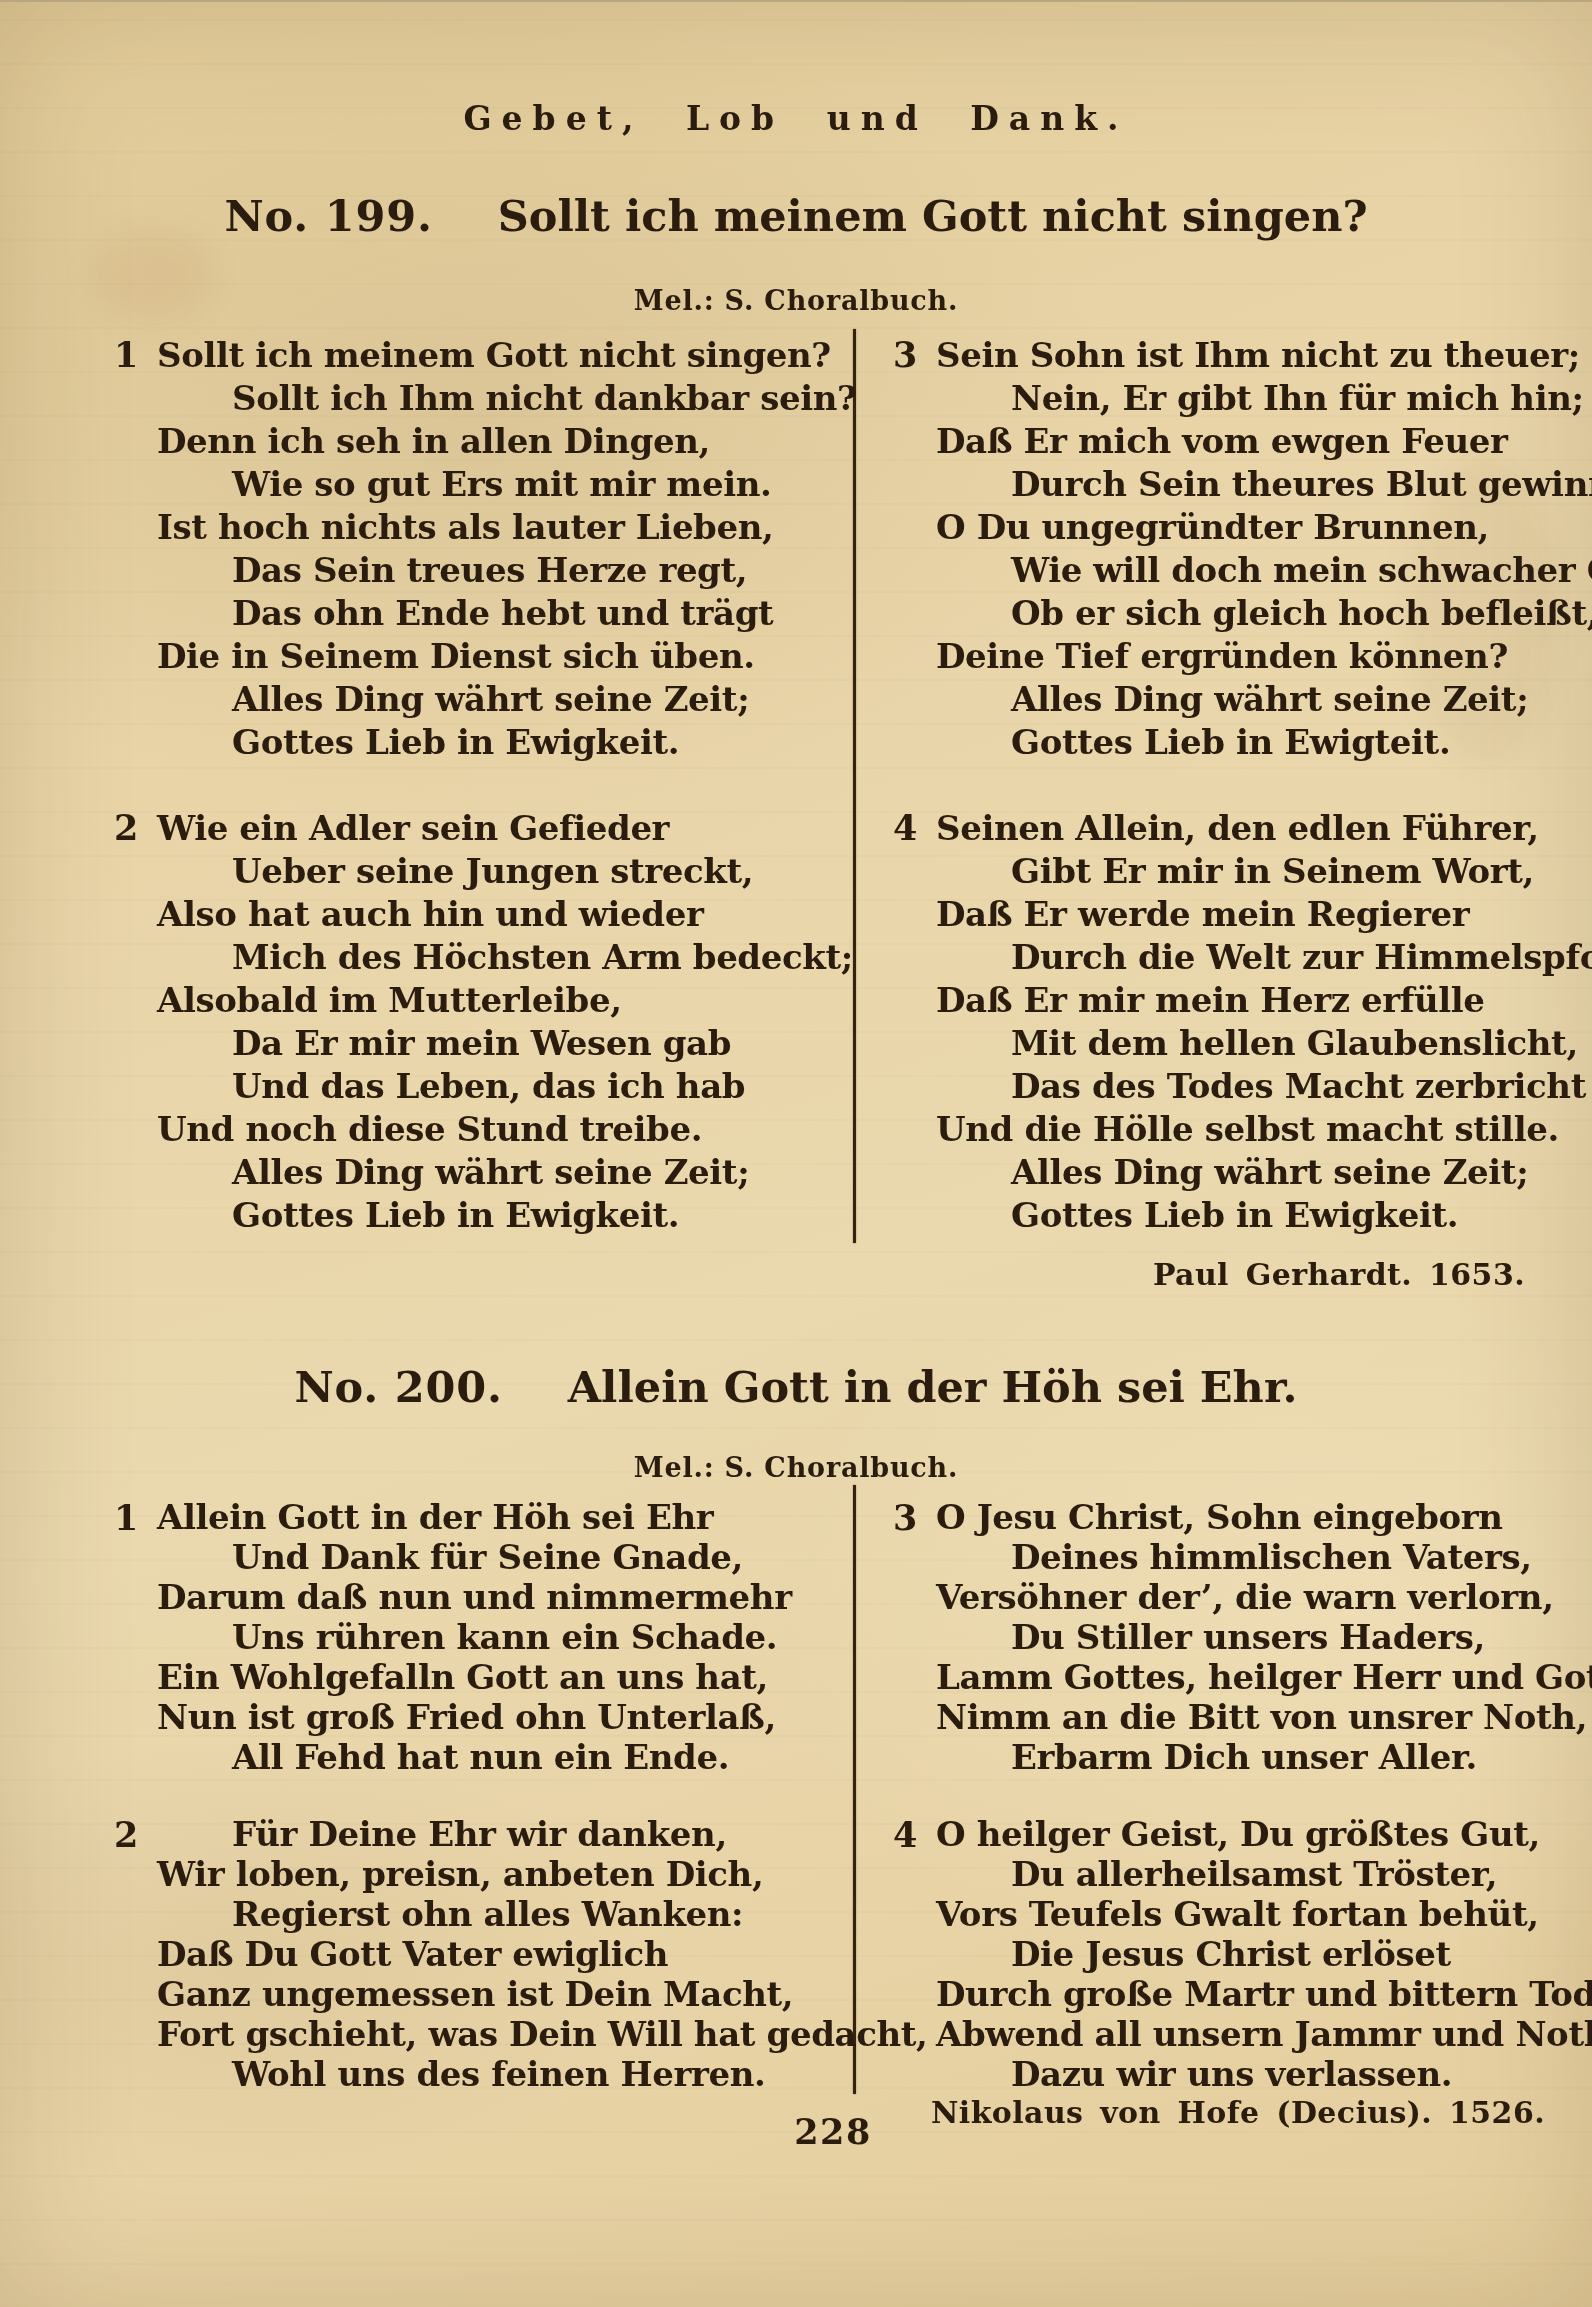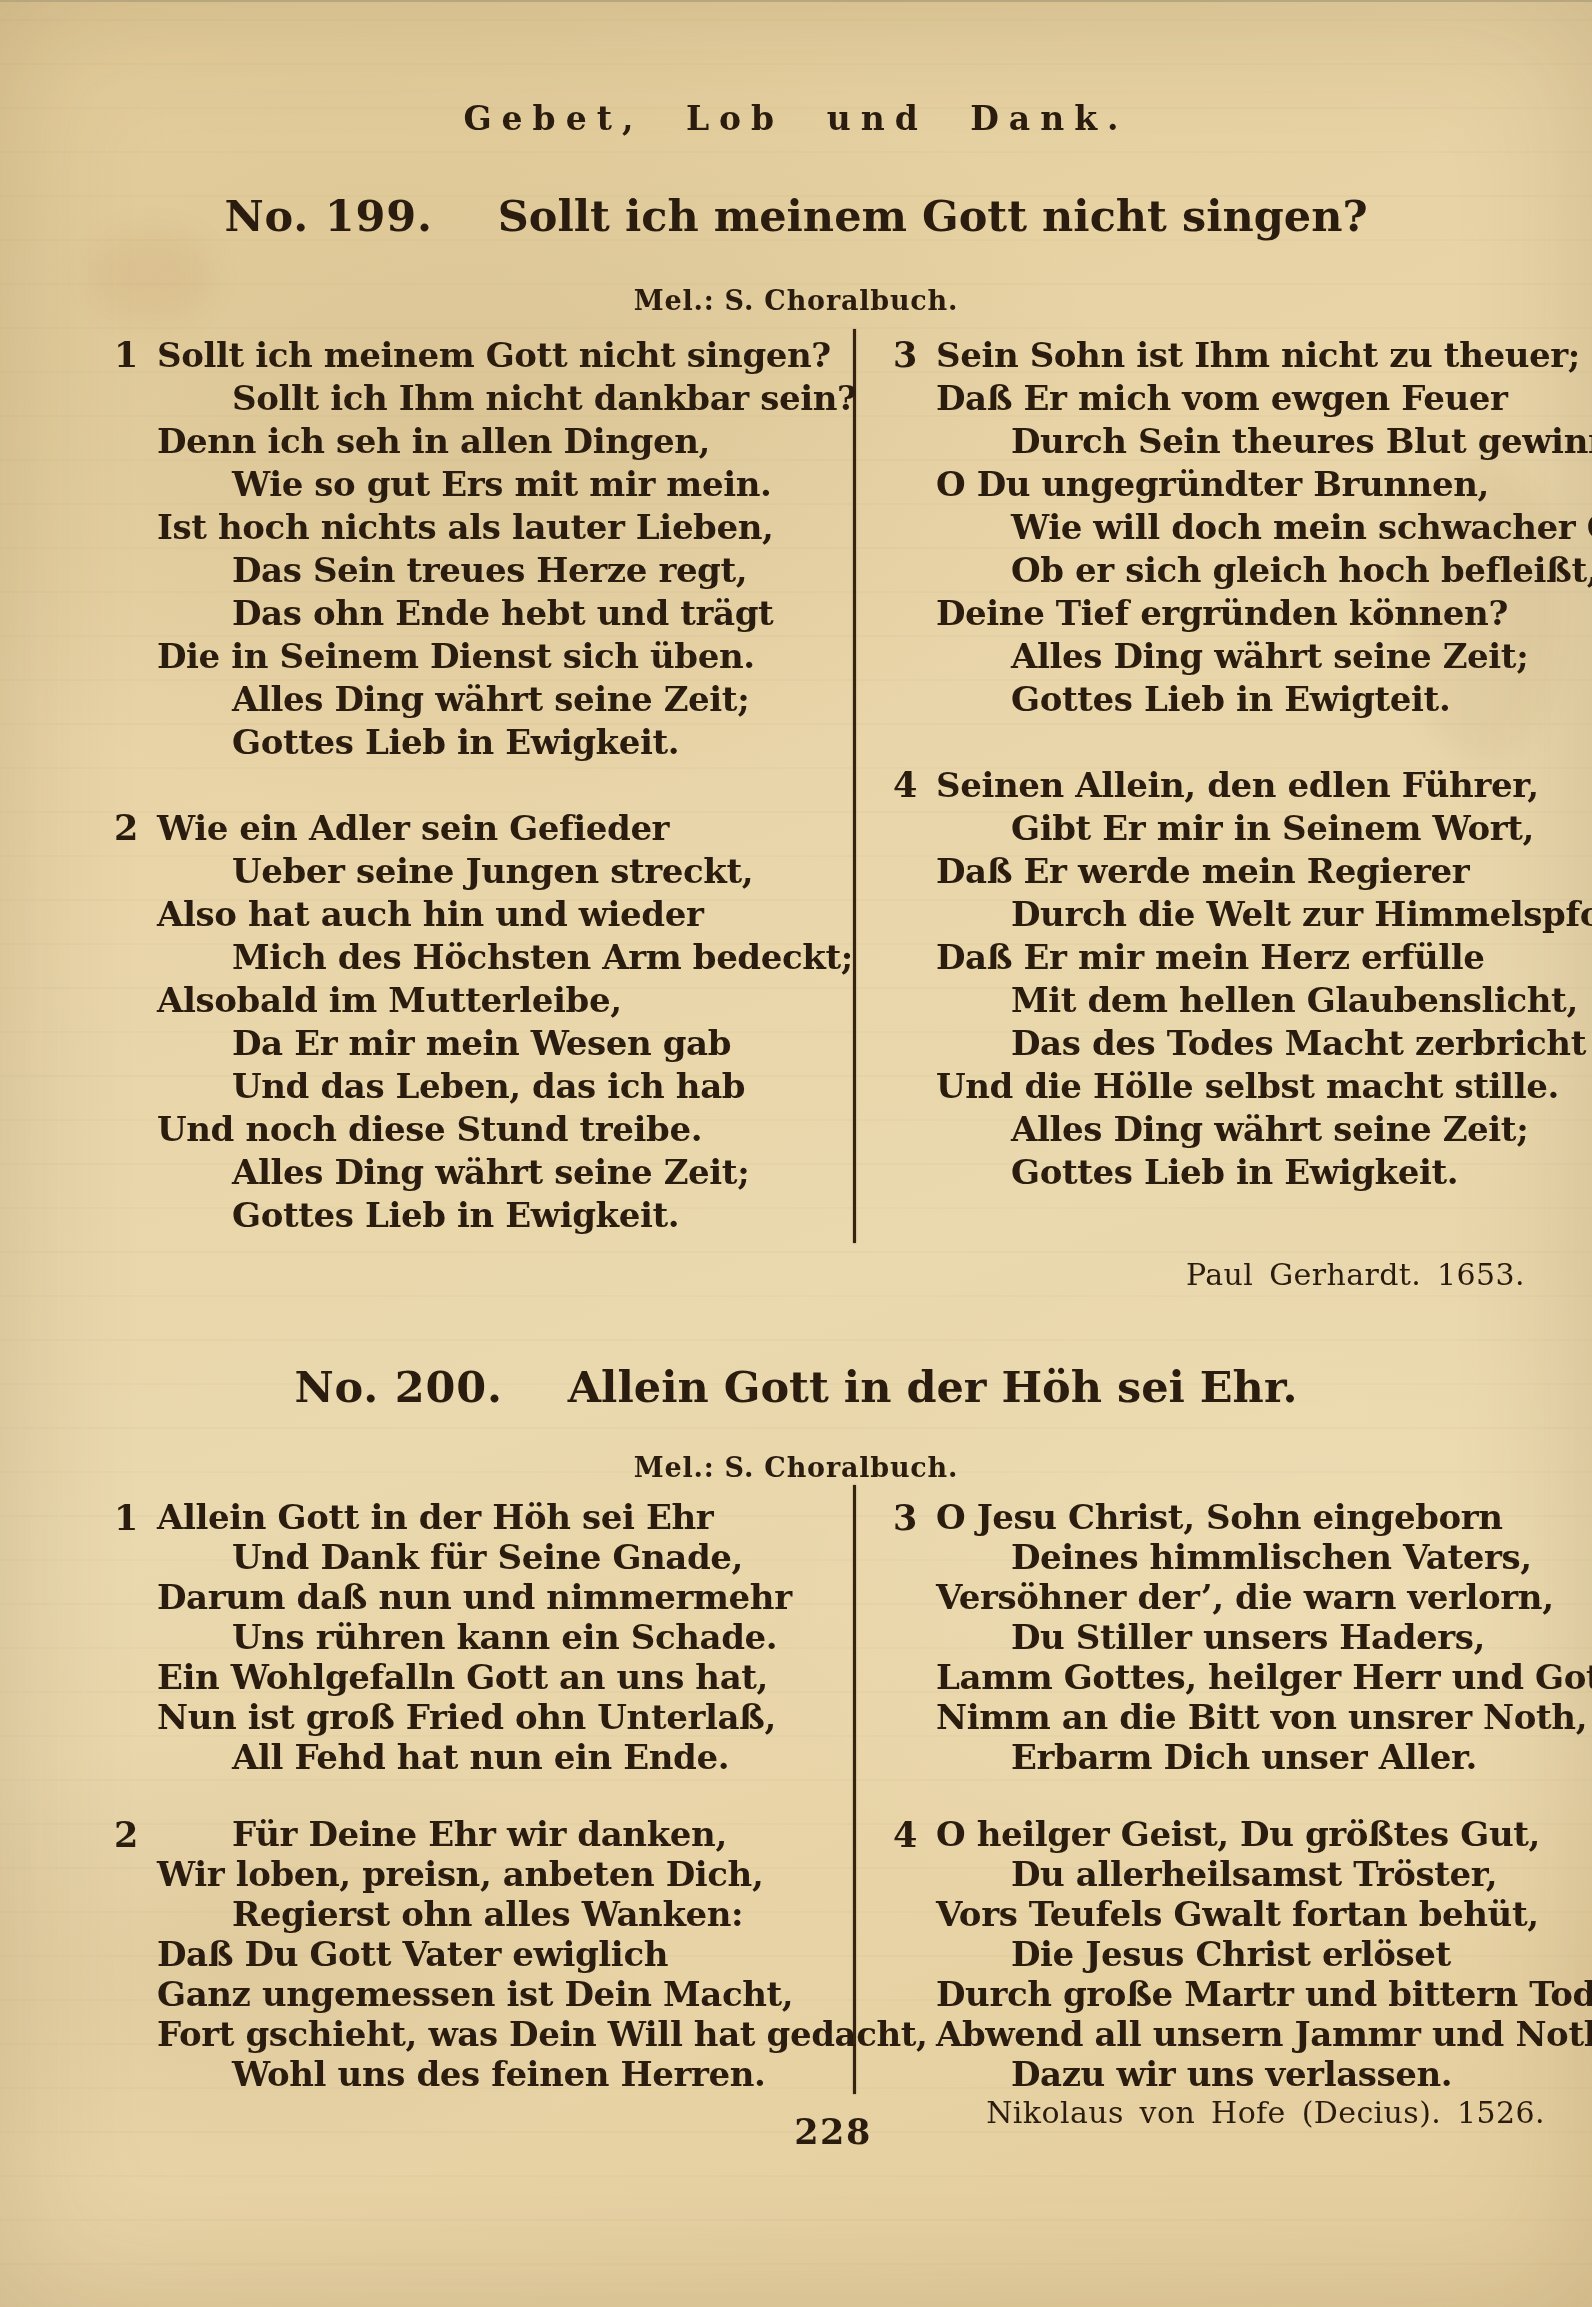--- a/index.html
+++ b/index.html
@@ -66,21 +66,21 @@
   .h2-left .line,.h2-right .line{line-height:40px;}
   .line.in{margin-left:75px;}
   .rule{
     position:absolute;width:3px;background:#33230f;
     box-shadow:0 0 1.5px rgba(51,35,15,.6);
   }
   .rule-1{left:853px;top:327px;height:914px;}
   .rule-2{left:853px;top:1483px;height:609px;}
   .attribution{
     position:absolute;text-align:right;
-    font-size:30px;font-weight:normal;letter-spacing:0.4px;
+    font-size:30px;font-weight:bold;letter-spacing:0.4px;
     word-spacing:6px;
   }
   .attr-1{top:1255px;right:67px;}
   .attr-2{top:2093px;right:47px;}
   .page-number{
     position:absolute;top:2109px;left:833px;transform:translateX(-50%);
     font-size:35px;font-weight:bold;letter-spacing:1.5px;
   }
 </style>
 </head>
@@ -127,20 +127,21 @@
       <div class="line">Und noch diese Stund treibe.</div>
       <div class="line in">Alles Ding währt seine Zeit;</div>
       <div class="line in">Gottes Lieb in Ewigkeit.</div>
     </div>
   </div>
 
   <div class="col h1-right">
     <div class="verse v-gap-199">
       <span class="vnum">3</span>
       <div class="line">Sein Sohn ist Ihm nicht zu theuer;</div>
+      <div class="line in">Nein, Er gibt Ihn für mich hin;</div>
       <div class="line">Daß Er mich vom ewgen Feuer</div>
       <div class="line in">Durch Sein theures Blut gewinn.</div>
       <div class="line">O Du ungegründter Brunnen,</div>
       <div class="line in">Wie will doch mein schwacher Geist,</div>
       <div class="line in">Ob er sich gleich hoch befleißt,</div>
       <div class="line">Deine Tief ergründen können?</div>
       <div class="line in">Alles Ding währt seine Zeit;</div>
       <div class="line in">Gottes Lieb in Ewigteit.</div>
     </div>
     <div class="verse">

